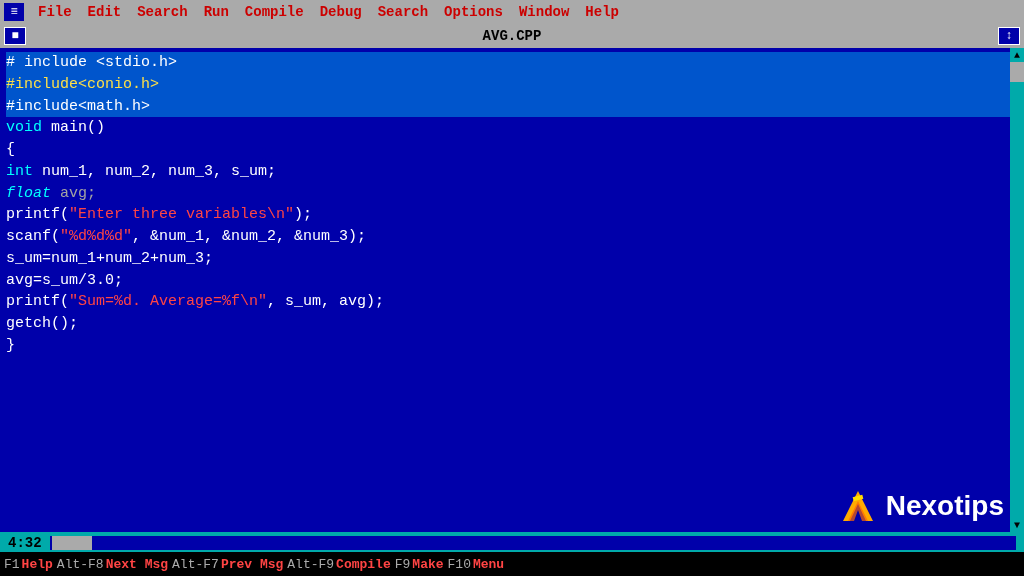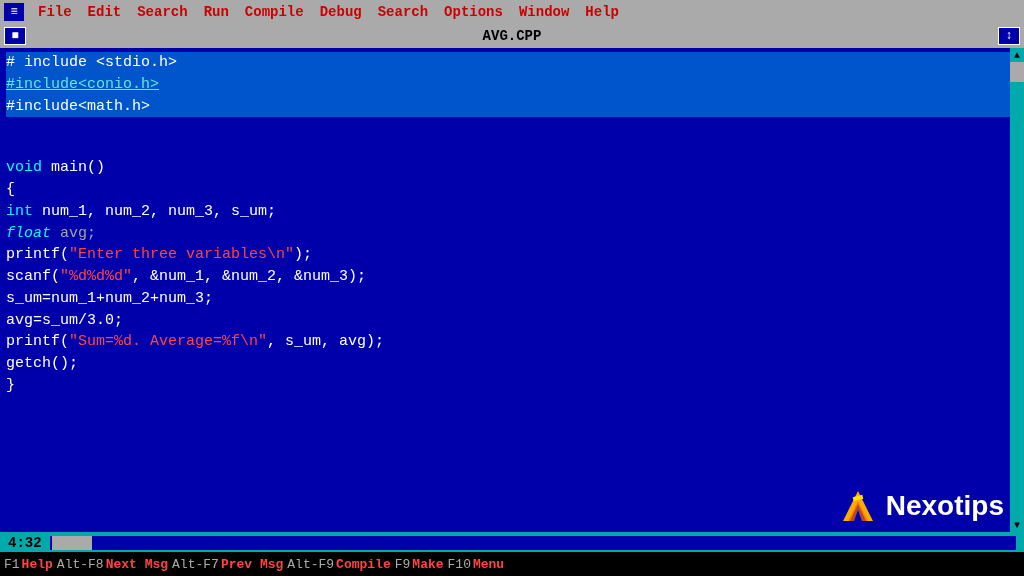--- a/index.html
+++ b/index.html
@@ -105,21 +105,21 @@
 
     .code-line {
       line-height: 1.45;
       white-space: pre;
       font-size: 15px;
       min-height: 1.45em;
     }
 
     
     .c-white { color: #ffffff; }
-    .c-yellow { color: #ffff00; margin-top: 40px; }
+    .c-yellow { color: #ffff00; }
 
     
     #scrollbar {
       position: absolute;
       right: 0;
       top: 48px;
       width: 14px;
       background: #00aaaa;
       height: calc(576px - 48px - 44px);
       display: flex;
@@ -262,21 +262,21 @@
 
 <div id="titlebar">
   <div class="win-control-left">■</div>
   <span class="title-text">AVG.CPP</span>
   <div class="win-control-right">↕</div>
 </div>
 
 <div id="code-area">
 
   <div class="code-line" style="background:#0055cc; color:#ffffff;"># include &lt;stdio.h&gt;</div>
-  <div class="code-line" style="background:#0055cc; color:#5eead4;text-decoration:underline;">#include&lt;conio.h&gt;</div>
+  <div class="code-line" style="background:#0055cc; color:#fde047;">#include&lt;conio.h&gt;</div>
   <div class="code-line" style="background:#0055cc; color:#ffffff;">#include&lt;math.h&gt;</div>
   <div class="code-line c-yellow"><span style="color:#00ffff;">void</span><span style="color:#ffffff;"> main()</span></div>
   <div class="code-line c-white">{</div>
   <div class="code-line"><span style="color:#00ffff;">int</span><span style="color:#ffffff;"> num_1, num_2, num_3, s_um;</span></div>
   <div class="code-line"><span style="color:#00ffff;font-style:italic;">float</span><span style="color:#a3a3a3;font-family:Liberation Mono, monospace;"> avg;</span></div>
   <div class="code-line"><span style="color:#ffffff;">printf(</span><span style="color:#ff4444;">"Enter three variables\n"</span><span style="color:#ffffff;">);</span></div>
   <div class="code-line"><span style="color:#ffffff;">scanf(</span><span style="color:#ff4444;">"%d%d%d"</span><span style="color:#ffffff;">, &amp;num_1, &amp;num_2, &amp;num_3);</span></div>
   <div class="code-line c-white">s_um=num_1+num_2+num_3;</div>
   <div class="code-line c-white">avg=s_um/3.0;</div>
   <div class="code-line"><span style="color:#ffffff;">printf(</span><span style="color:#ff4444;">"Sum=%d. Average=%f\n"</span><span style="color:#ffffff;">, s_um, avg);</span></div>

